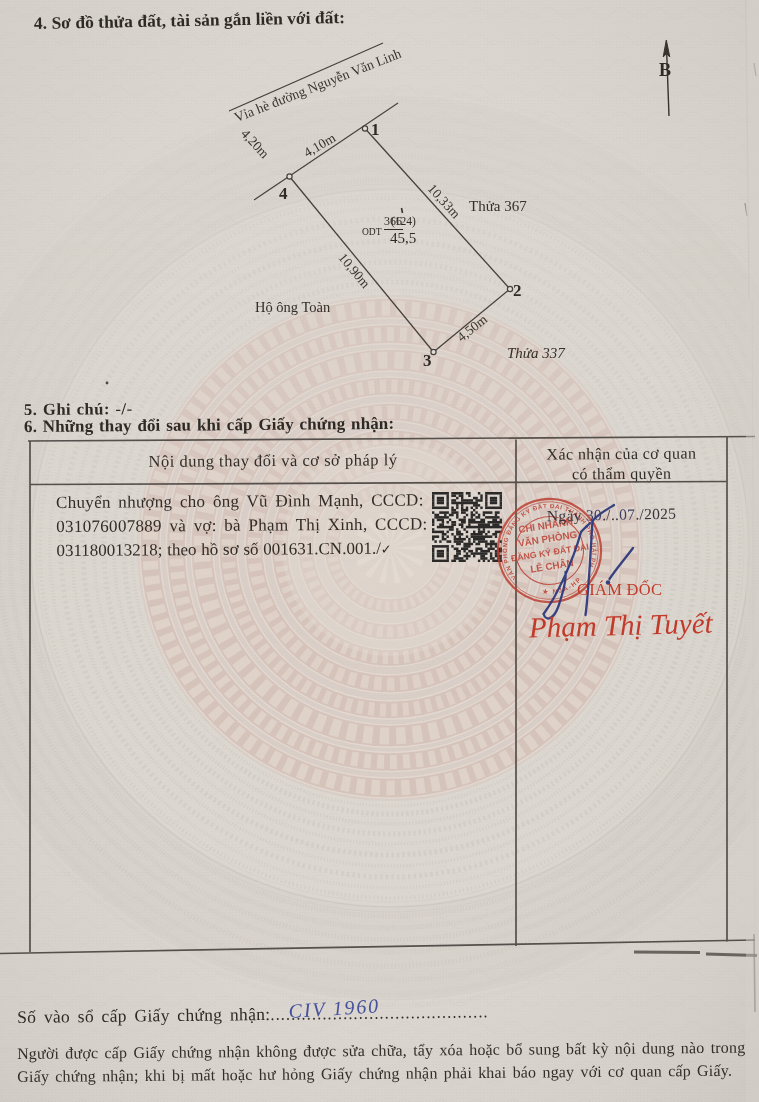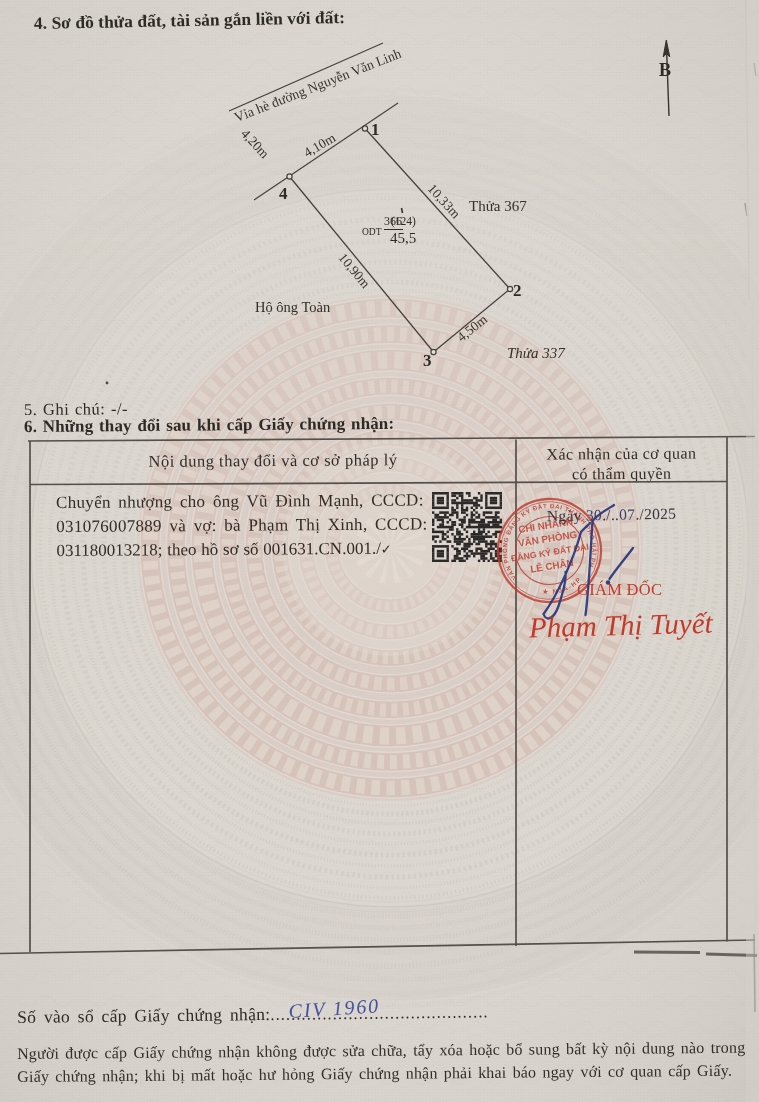--- a/index.html
+++ b/index.html
@@ -150,21 +150,21 @@
 <div class="abs" style="left:255px;top:299px;font-size:14.5px;color:#332f29;">Hộ ông Toàn</div>
 
 <div class="abs" style="left:362px;top:227px;font-size:9.5px;color:#2f2b26;">ODT</div>
 
 <div class="abs" style="left:384px;top:214px;font-size:12px;color:#2f2b26;border-bottom:1.2px solid #2f2b26;padding:0 1px 0 0;">366</div>
 <div class="abs" style="left:391px;top:215px;font-size:11.5px;color:#2f2b26;">(124)</div>
 <div class="abs" style="left:384px;top:230px;font-size:15px;color:#2f2b26;margin-left:6px;">45,5</div>
 
 <div class="abs" style="left:659px;top:60px;font-size:18px;font-weight:bold;color:#2f2b26;">B</div>
 
-<div class="abs" style="left:24px;top:400px;font-size:16.5px;letter-spacing:0.5px;word-spacing:1px;font-weight:normal;color:#2e2a25;transform:rotate(-0.5deg);transform-origin:0 50%;">5. Ghi chú: -/-</div>
+<div class="abs" style="left:24px;top:400px;font-size:16.5px;letter-spacing:0.5px;word-spacing:1px;font-weight:bold;color:#2e2a25;transform:rotate(-0.5deg);transform-origin:0 50%;">5. Ghi chú: -/-</div>
 
 <div class="abs" style="left:24px;top:417px;font-size:17px;font-weight:bold;letter-spacing:0.1px;word-spacing:1.5px;color:#2e2a25;transform:rotate(-0.5deg);transform-origin:0 50%;white-space:nowrap;">6. Những thay đổi sau khi cấp Giấy chứng nhận:</div>
 
 <div class="abs" style="left:30px;top:451px;width:486px;text-align:center;font-size:16.5px;letter-spacing:0.5px;color:#322d28;transform:rotate(-0.4deg);">Nội dung thay đổi và cơ sở pháp lý</div>
 
 <div class="abs" style="left:516px;top:444px;width:211px;text-align:center;font-size:16px;letter-spacing:0.4px;color:#322d28;line-height:19.5px;transform:rotate(-0.4deg);">Xác nhận của cơ quan<br>có thẩm quyền</div>
 
 <div class="abs" style="left:56px;top:491px;width:392px;font-size:17px;word-spacing:3px;letter-spacing:0.3px;color:#332c26;line-height:24.2px;transform:rotate(-0.4deg);transform-origin:0 0;">Chuyển nhượng cho ông Vũ Đình Mạnh, CCCD: 031076007889 và vợ: bà Phạm Thị Xinh, CCCD: <span style="word-spacing:0.5px;letter-spacing:0;">031180013218; theo hồ sơ số 001631.CN.001./</span><span style="font-size:13px;">✓</span></div>
 
 <svg class="abs" style="left:0;top:0;" width="759" height="1102" viewBox="0 0 759 1102">

